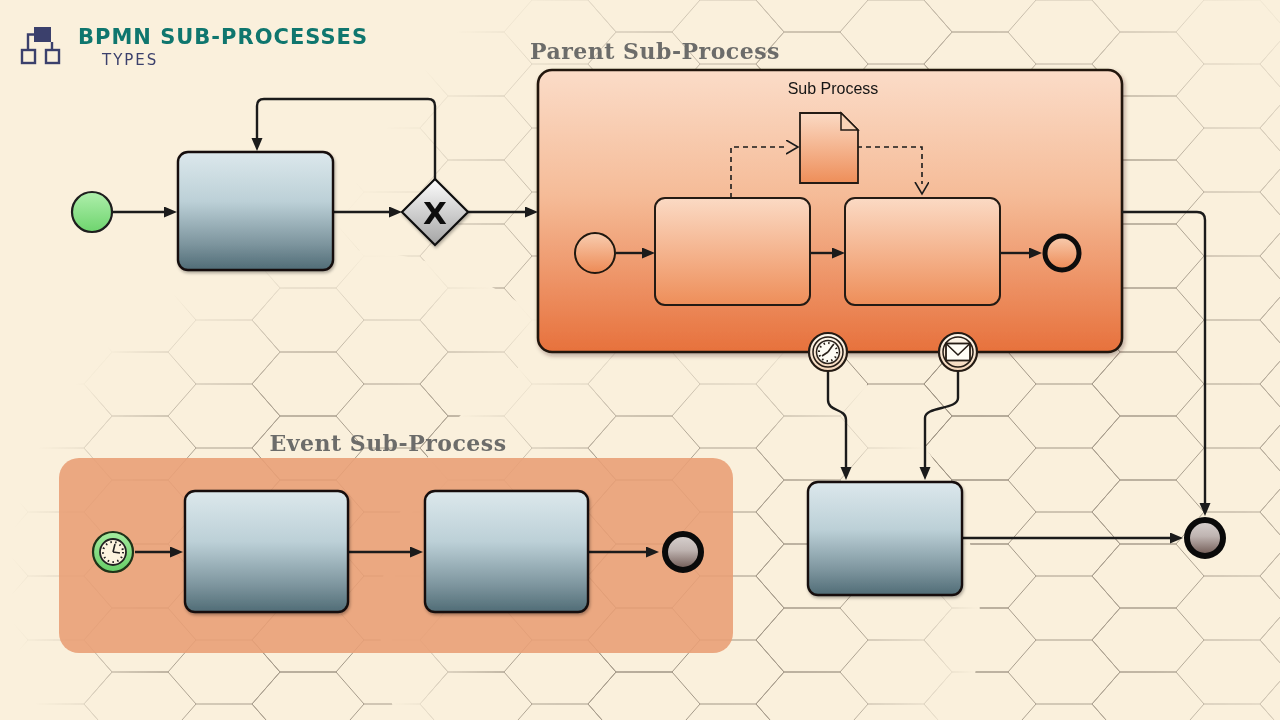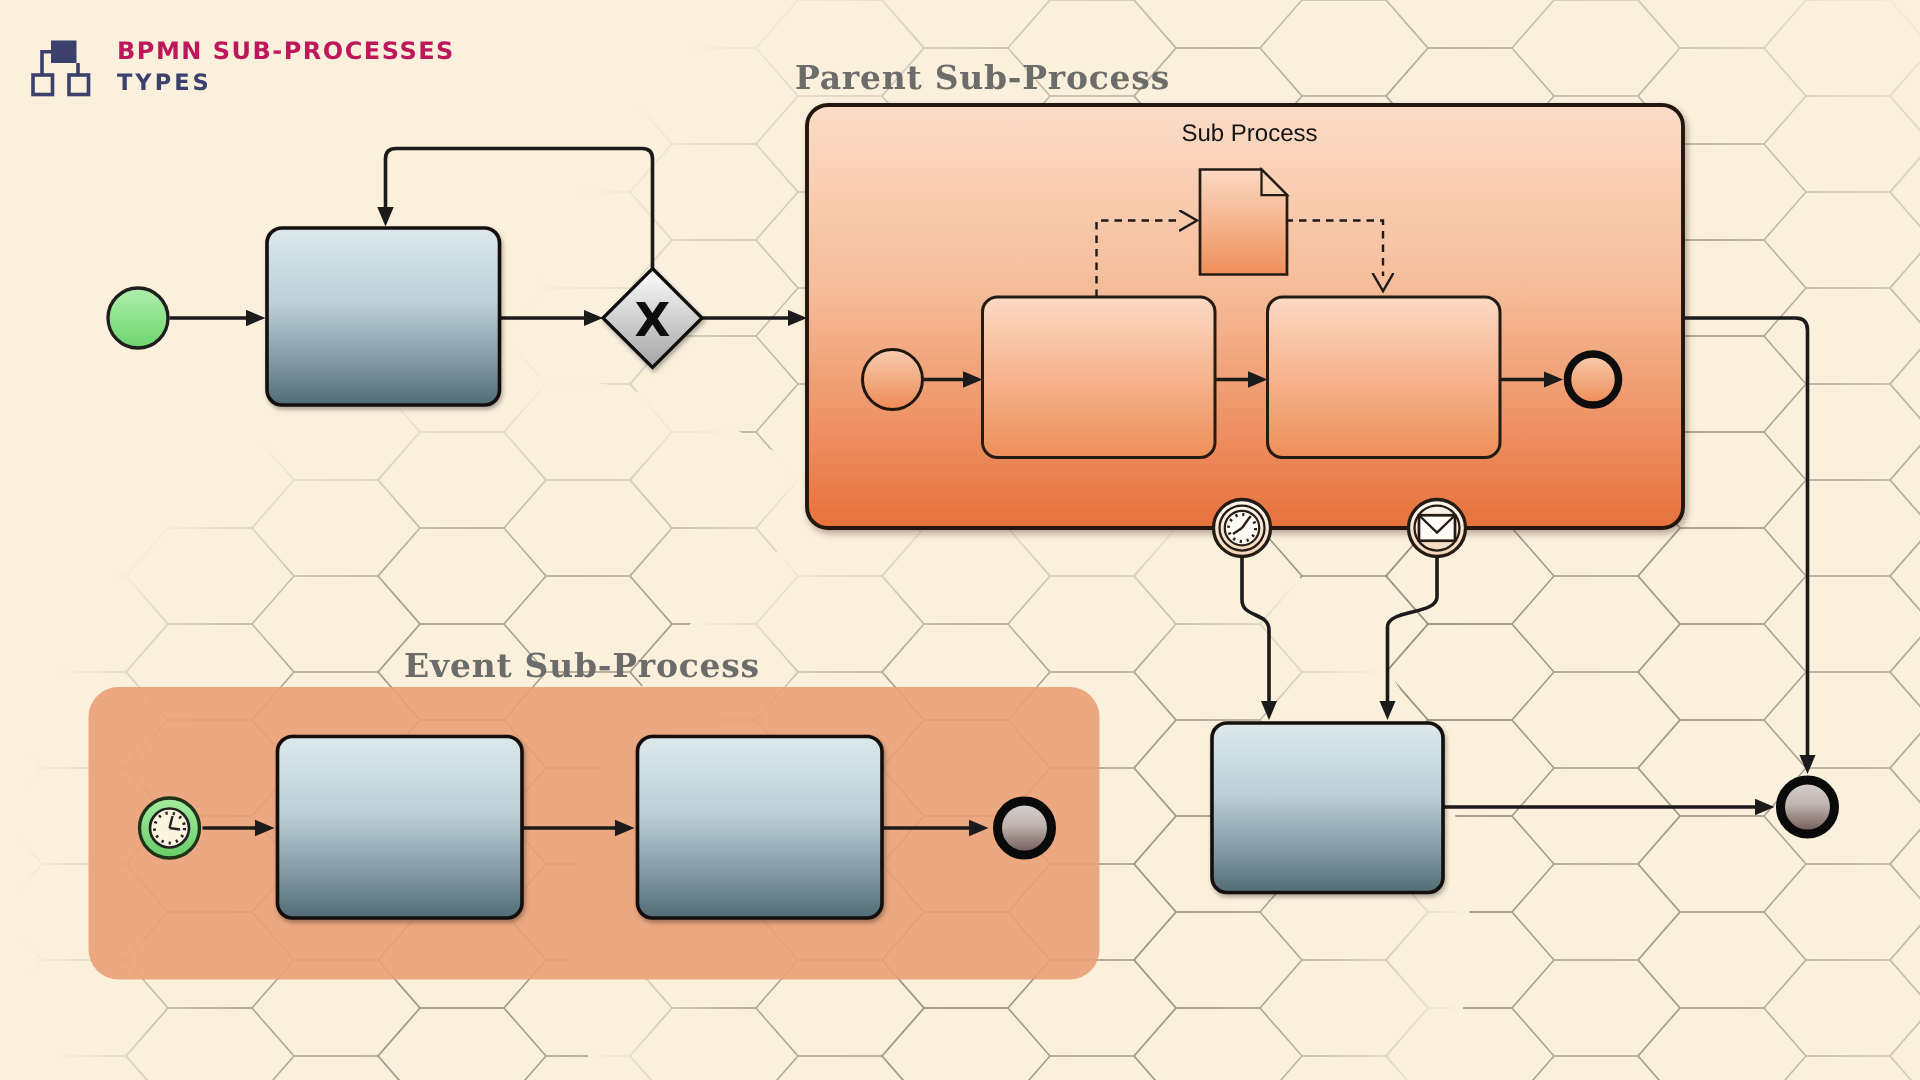--- a/index.html
+++ b/index.html
@@ -10,27 +10,27 @@
     position:relative;
   }
   .canvas{position:absolute;left:0;top:0;width:1280px;height:720px;}
   .header{
     position:absolute;left:20px;top:24px;
     display:flex;align-items:flex-start;gap:12px;z-index:5;
   }
   .brand-text{display:flex;flex-direction:column;margin-top:2px;}
   .brand-title{
     font-family:"DejaVu Sans",sans-serif;
-    font-weight:bold;font-size:16px;letter-spacing:1px;
-    color:#be185d;line-height:1.05;
+    font-weight:bold;font-size:21px;letter-spacing:1px;
+    color:#0f766e;line-height:1.05;
   }
   .brand-subtitle{
     font-family:"DejaVu Sans",sans-serif;
-    font-weight:bold;font-size:15px;letter-spacing:2px;
-    color:#3B406C;margin-top:3px;
+    font-weight:normal;font-size:15px;letter-spacing:2px;
+    color:#3B406C;margin-top:3px;margin-left:24px;
   }
   svg text.section-title{
     font-family:"DejaVu Serif","Liberation Serif",serif;
     font-weight:bold;font-size:22px;fill:#6C6C6A;letter-spacing:0.5px;
   }
   svg text.node-label{
     font-family:"Liberation Sans",sans-serif;
     font-size:16px;fill:#141414;
   }
   svg text.gateway-label{

